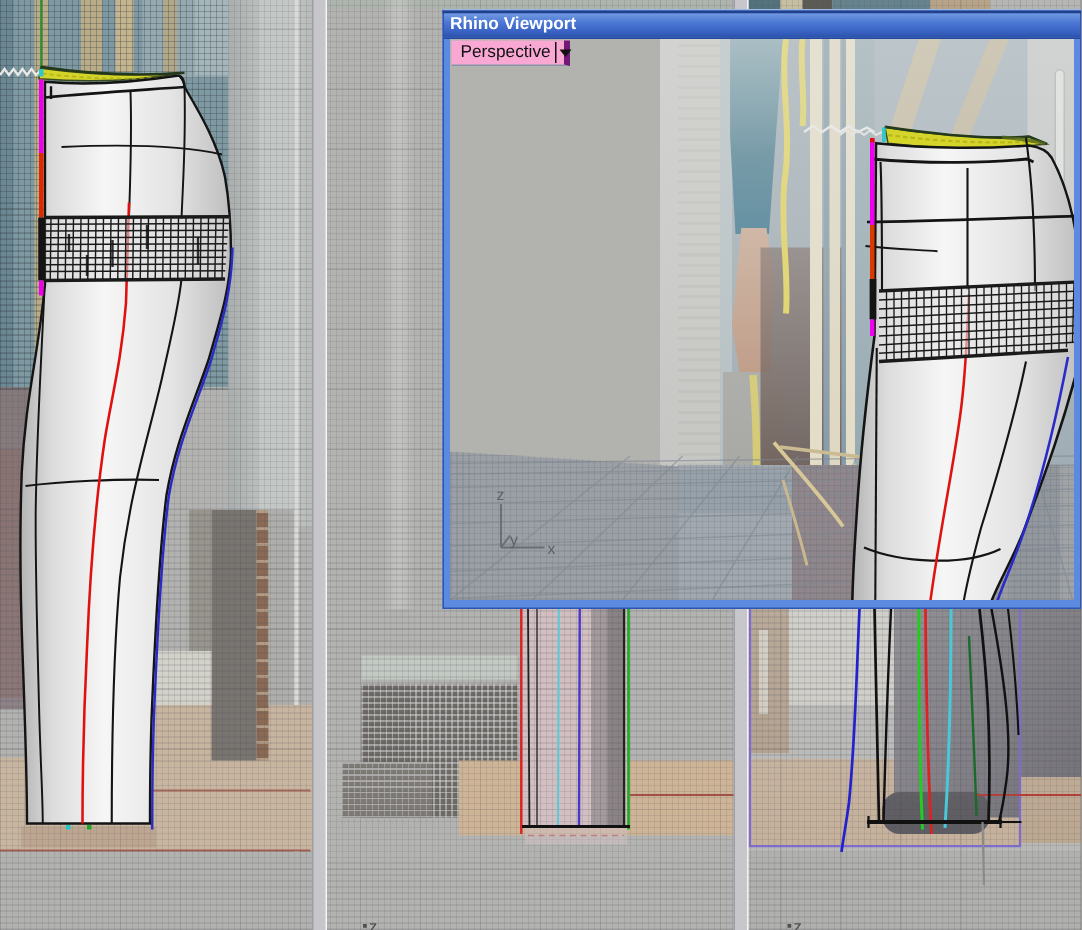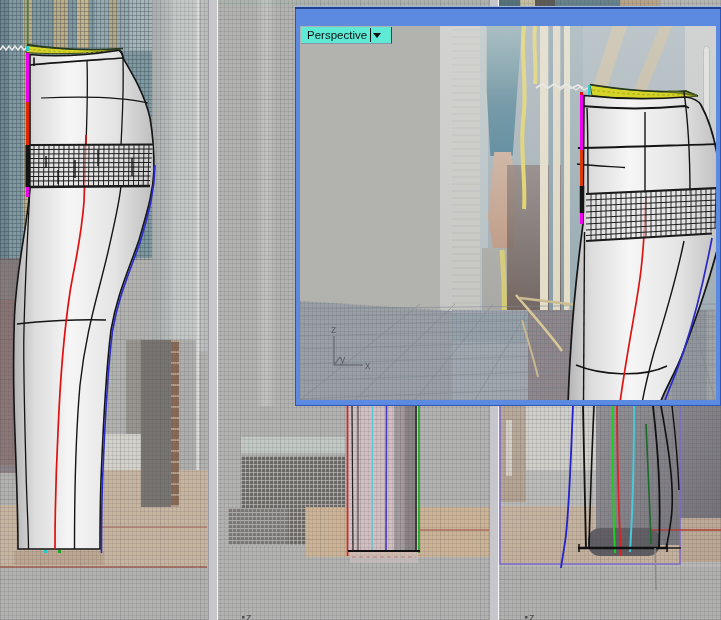--- a/index.html
+++ b/index.html
@@ -226,20 +226,23 @@
         <rect x="525" y="616" width="2.5" height="2.5"></rect>
   </g>
 </svg>
 
 <div class="abs" style="left:295px;top:6px;width:426px;height:400px;">
 
   <div class="abs" style="left:0;top:0;width:426px;height:400px;background:#5b8ae0;border:1px solid #2d55b5;box-sizing:border-box"></div>
 
   <div class="abs" style="left:0px;top:0px;width:426px;height:1px;background:#9cb8e4"></div>
   <div class="abs" style="left:0px;top:1px;width:426px;height:2px;background:#21418e"></div>
+  <div class="abs" style="left:1px;top:3px;width:424px;height:17px;background:linear-gradient(#7099e0 0%,#4a76d4 40%,#3a62c4 75%,#2d55ae 95%);border-bottom:1px solid #24489c;box-sizing:border-box">
+    <div style="color:#fff;font-weight:bold;font-size:11.5px;padding:1px 0 0 4px">Rhino Viewport</div>
+  </div>
 
   <div class="abs" style="left:5px;top:20px;width:416px;height:374px;background:#b2b2ae;overflow:hidden">
 
     <div class="abs" style="left:140px;top:0;width:276px;height:292px;background:#9aa8b0"></div>
 
     <div class="abs" style="left:140px;top:0;width:12px;height:292px;background:#c3c3c1"></div>
     <div class="abs" style="left:152px;top:0;width:28px;height:292px;background:#c3c4c0;
       background-image:repeating-linear-gradient(0deg, rgba(140,145,140,.16) 0 2px, transparent 2px 7px)"></div>
     <div class="abs" style="left:180px;top:0;width:8px;height:292px;background:#b0bcc0"></div>
 
@@ -389,21 +392,21 @@
 
         <line x1="581.5" y1="93" x2="581.5" y2="150" stroke="#ee00ee" stroke-width="3"></line>
         <line x1="581.5" y1="150" x2="581.5" y2="186" stroke="#dd3800" stroke-width="3"></line>
         <line x1="582" y1="186" x2="582" y2="213" stroke="#141414" stroke-width="4.5"></line>
         <line x1="581.5" y1="213" x2="581.5" y2="224" stroke="#ee00ee" stroke-width="3"></line>
         <rect x="588" y="85" width="2.5" height="10" fill="#30c8c8"></rect>
         <rect x="580" y="92" width="3" height="3" fill="#dd1111"></rect>
       </g>
     </svg>
 
-    <div class="abs" style="left:1px;top:1px;width:91px;height:17px;background:#5eead4;border-right:1px solid #701a75;border-bottom:1px solid #8a94a8;box-sizing:border-box">
+    <div class="abs" style="left:1px;top:1px;width:79px;height:17px;background:#f9a8d4;border-right:4px solid #701a75;border-bottom:1px solid #8a94a8;box-sizing:border-box">
       <span style="font-size:11.5px;color:#111;position:absolute;left:6px;top:2px">Perspective</span>
       <span style="position:absolute;left:69px;top:1px;width:1px;height:14px;background:#111"></span>
       <span style="position:absolute;left:72px;top:6px;width:0;height:0;border-left:4.5px solid transparent;border-right:4.5px solid transparent;border-top:5.5px solid #111"></span>
     </div>
   </div>
 </div>
 
 </div>
 
 </body></html>

